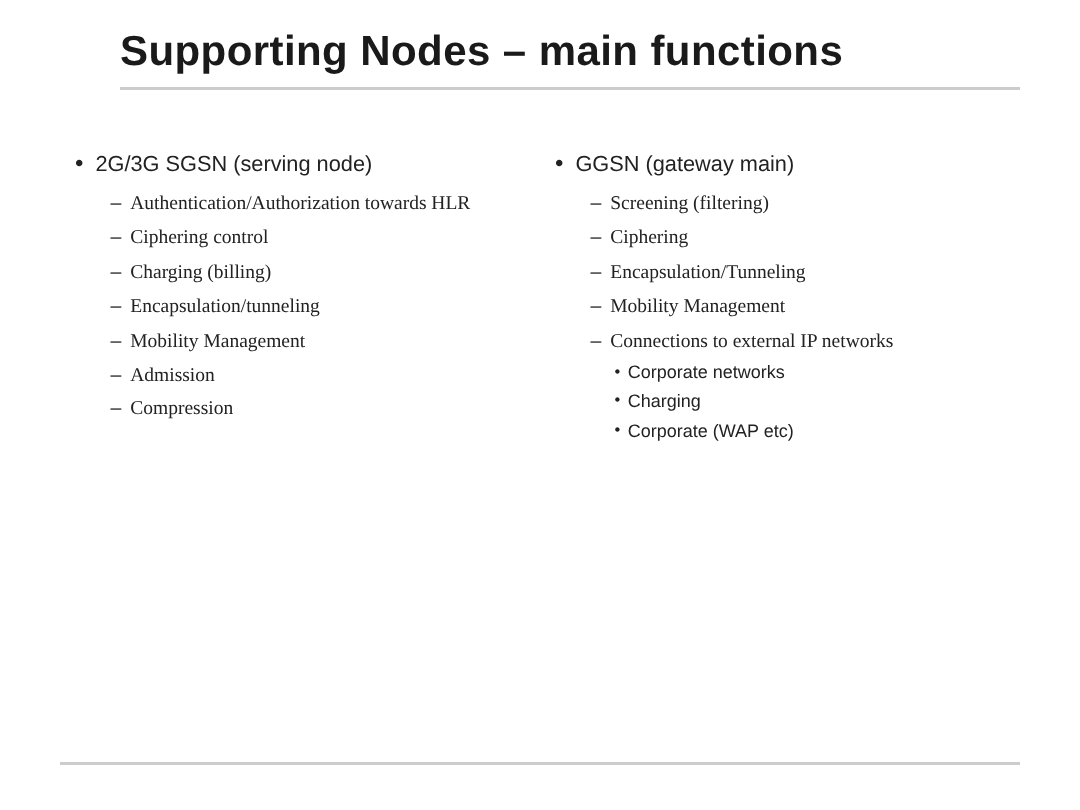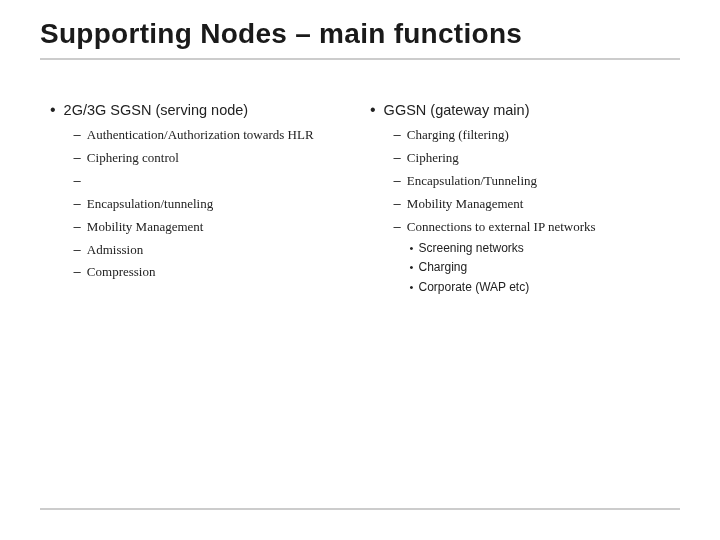--- a/index.html
+++ b/index.html
@@ -15,20 +15,21 @@
     .slide {
       width: 720px;
       height: 540px;
       background: #ffffff;
       position: relative;
       padding: 0 40px;
     }
 
     .title-area {
       padding: 18px 0 10px 0;
+      margin-left: 40px;
     }
 
     .title {
       font-size: 28px;
       font-weight: bold;
       color: #1a1a1a;
       letter-spacing: 0.01em;
     }
 
     .title-divider {
@@ -146,20 +147,21 @@
           <div class="sub-item">
                 <span class="sub-dash">–</span>
                 <span class="sub-label">Authentication/Authorization towards HLR</span>
               </div>
               <div class="sub-item">
                 <span class="sub-dash">–</span>
                 <span class="sub-label">Ciphering control</span>
               </div>
               <div class="sub-item">
                 <span class="sub-dash">–</span>
+                <span class="sub-label">Charging (billing)</span>
               </div>
               <div class="sub-item">
                 <span class="sub-dash">–</span>
                 <span class="sub-label">Encapsulation/tunneling</span>
               </div>
               <div class="sub-item">
                 <span class="sub-dash">–</span>
                 <span class="sub-label">Mobility Management</span>
               </div>
               <div class="sub-item">
@@ -178,21 +180,21 @@
     <div class="column">
       <div class="main-bullet">
         <span class="main-bullet-dot">•</span>
         <div>
           <span class="main-bullet-label">GGSN (gateway main)</span>
           <div class="sub-list">
 
           <div class="sub-item" style="flex-direction: column;">
                 <div style="display: flex; align-items: flex-start;">
                   <span class="sub-dash">–</span>
-                  <span class="sub-label">Charging (filtering)</span>
+                  <span class="sub-label">Screening (filtering)</span>
                 </div>
               </div>
               <div class="sub-item" style="flex-direction: column;">
                 <div style="display: flex; align-items: flex-start;">
                   <span class="sub-dash">–</span>
                   <span class="sub-label">Ciphering</span>
                 </div>
               </div>
               <div class="sub-item" style="flex-direction: column;">
                 <div style="display: flex; align-items: flex-start;">
@@ -207,21 +209,21 @@
                 </div>
               </div>
               <div class="sub-item" style="flex-direction: column;">
                 <div style="display: flex; align-items: flex-start;">
                   <span class="sub-dash">–</span>
                   <span class="sub-label">Connections to external IP networks</span>
                 </div>
                 <div class="sub-sub-list">
                   <div class="sub-sub-item">
                     <span class="sub-sub-dot">•</span>
-                    <span class="sub-sub-label">Screening networks</span>
+                    <span class="sub-sub-label">Corporate networks</span>
                   </div>
                   <div class="sub-sub-item">
                     <span class="sub-sub-dot">•</span>
                     <span class="sub-sub-label">Charging</span>
                   </div>
                   <div class="sub-sub-item">
                     <span class="sub-sub-dot">•</span>
                     <span class="sub-sub-label">Corporate (WAP etc)</span>
                   </div>
                 </div>

